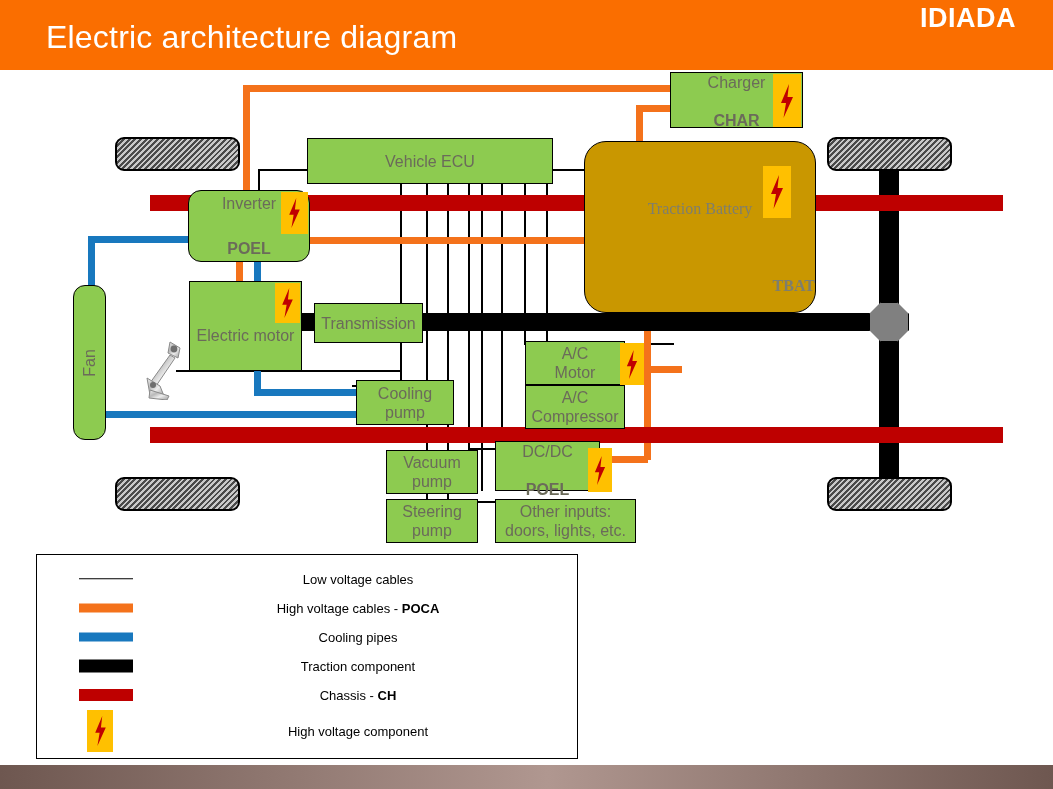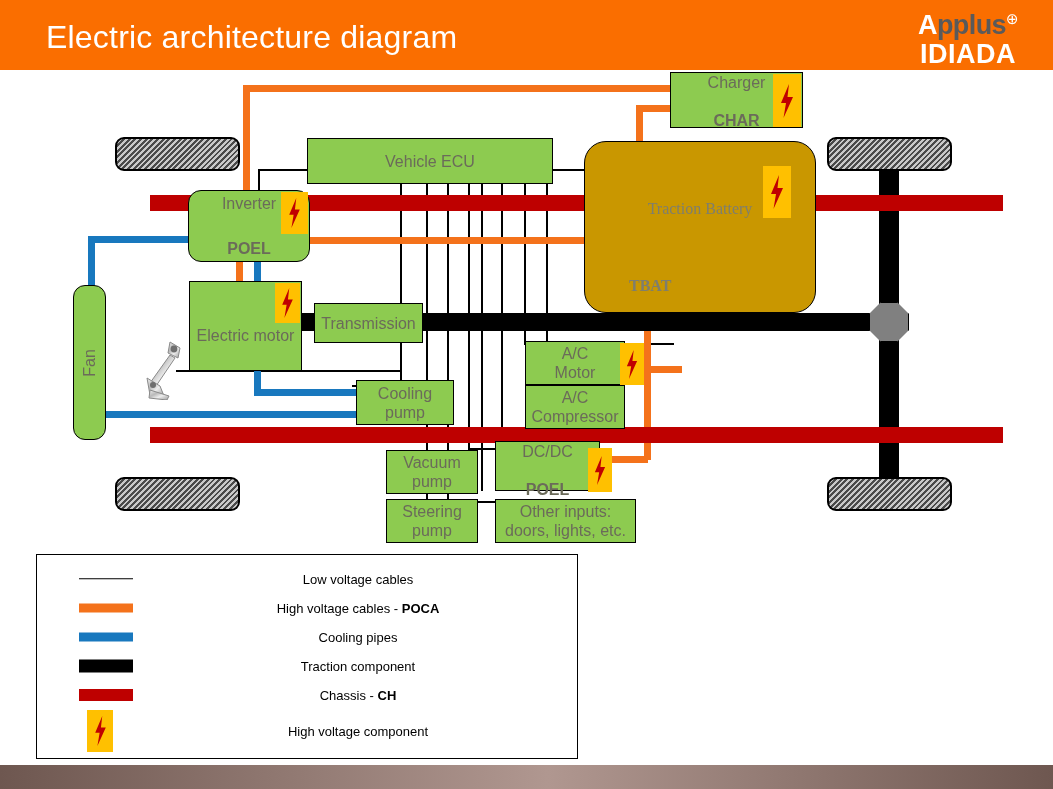--- a/index.html
+++ b/index.html
@@ -82,21 +82,21 @@
     position:absolute;
     background:#C99700;
     border:1.5px solid #000000;
     border-radius:22px;
     box-sizing:border-box;
     color:#7E7E6E;
     font-size:16px;
     font-family:Liberation Serif, serif;
   }
   #battery .bt1{position:absolute;left:0;right:0;top:58px;text-align:center;}
-  #battery .bt2{position:absolute;left:0;right:0;top:135px;text-align:left;font-weight:bold;padding-left:44px;}
+  #battery .bt2{position:absolute;left:0;right:0;top:135px;text-align:right;font-weight:bold;padding-left:44px;}
 
   
   .wheel{
     position:absolute;width:125px;height:34px;
     border:2px solid #000000;border-radius:9px;
     box-sizing:border-box;
     background:
       repeating-linear-gradient(135deg,#4a4a4a 0 2px,#c9c9c9 2px 4px);
   }
 
@@ -137,21 +137,20 @@
   .lglabel b{font-weight:bold;}
 </style>
 </head>
 <body>
 
 <div id="slide">
 
   <div id="header">
     <div id="title">Electric architecture diagram</div>
     <div id="logo">
-      <div class="lrow1"><span class="lA">A</span><span>pplus</span><span class="lreg">⊕</span></div>
       <div class="lrow2">IDIADA</div>
     </div>
   </div>
 
   <div class="lv" style="left:258px;top:169px;width:50px;height:1.5px;"></div>
   <div class="lv" style="left:258px;top:169px;width:1.5px;height:32px;"></div>
 
   <div class="lv" style="left:552px;top:169px;width:60px;height:1.5px;"></div>
 
   <div class="lv" style="left:426px;top:183px;width:1.5px;height:351px;"></div>

